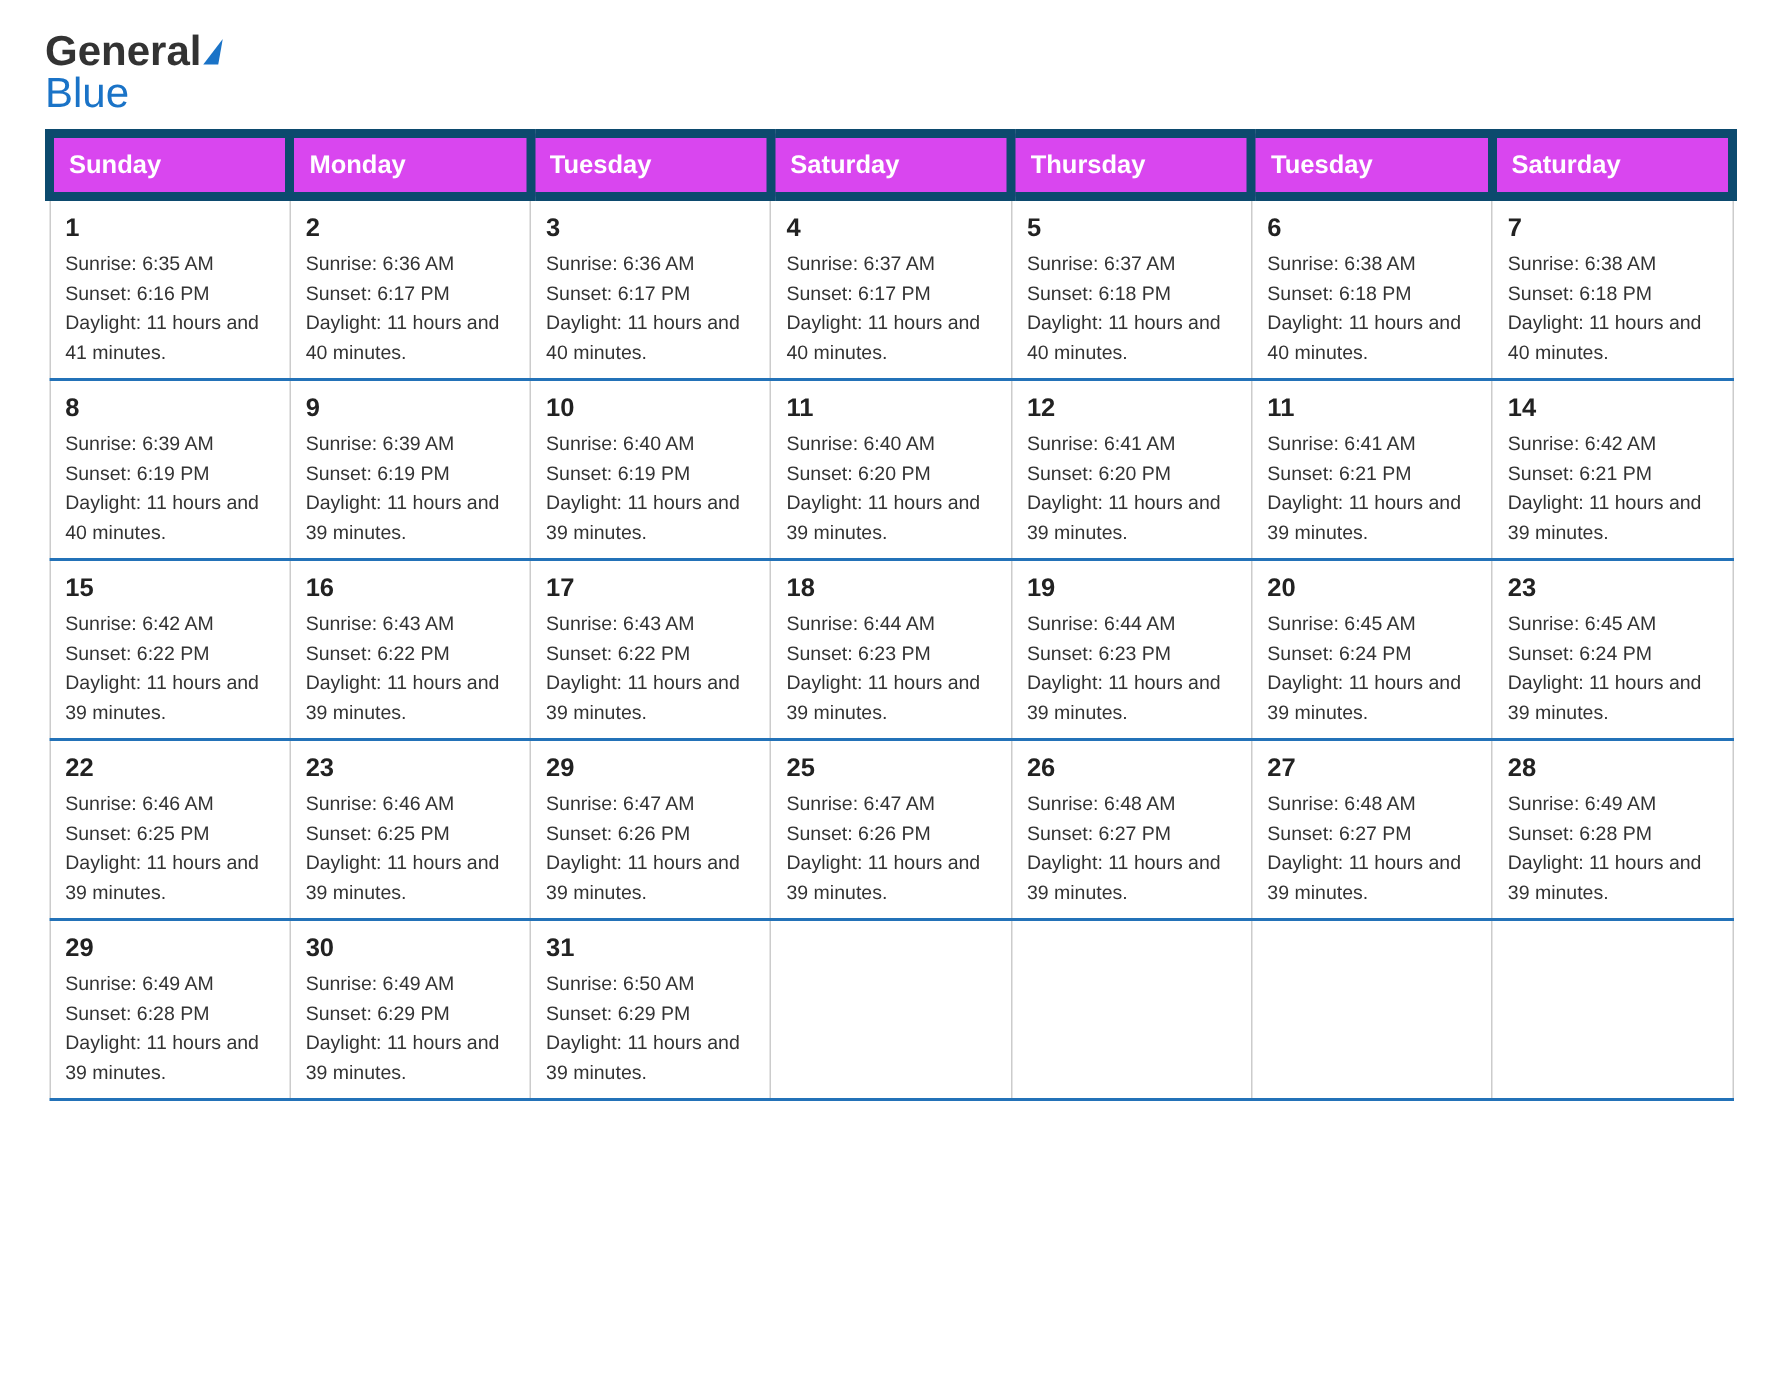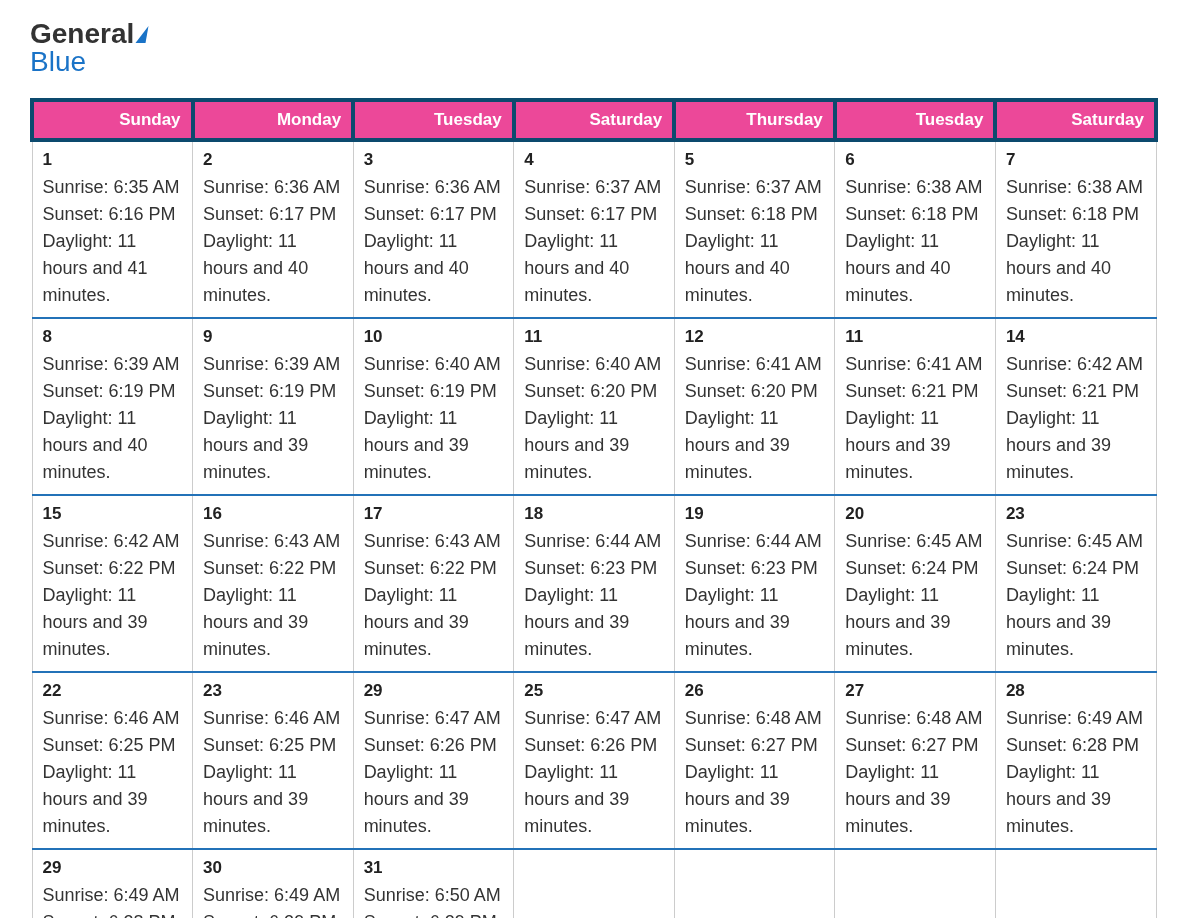--- a/index.html
+++ b/index.html
@@ -7,21 +7,21 @@
       font-family: Arial, sans-serif;
       background: #fff;
       width: 1188px;
       min-height: 918px;
       padding: 20px 30px;
     }
     .header {
       display: flex;
       justify-content: space-between;
       align-items: flex-start;
-      margin-bottom: 22px;
+      margin-bottom: 10px;
     }
     .logo {
       display: flex;
       flex-direction: column;
       align-items: flex-start;
     }
     .logo-general {
       font-size: 28px;
       font-weight: bold;
       color: #333;
@@ -48,45 +48,45 @@
       font-size: 22px;
       color: #444;
       margin-top: 4px;
     }
     table {
       width: 100%;
       border-collapse: collapse;
       margin-top: 10px;
     }
     thead tr th {
-      background-color: #ec4899;
+      background-color: #d946ef;
       color: #fff;
       font-size: 17px;
       font-weight: bold;
       padding: 8px 10px;
-      text-align: right;
-      border: 4px solid #0c4a6e;
+      text-align: left;
+      border: 6px solid #0c4a6e;
     }
     tbody tr td {
       border: 1px solid #ccc;
       vertical-align: top;
       padding: 8px 10px;
       font-size: 13.5px;
       color: #222;
       width: calc(100% / 7);
       min-height: 100px;
     }
     tbody tr td .day-num {
       font-size: 17px;
       font-weight: bold;
       margin-bottom: 4px;
       display: block;
     }
     tbody tr td .day-info {
-      font-size: 18px;
+      font-size: 13px;
       line-height: 1.5;
       color: #333;
     }
     tbody tr {
       border-bottom: 2px solid #2372b8;
     }
     .empty-cell {
       background: #fff;
     }
   </style>

